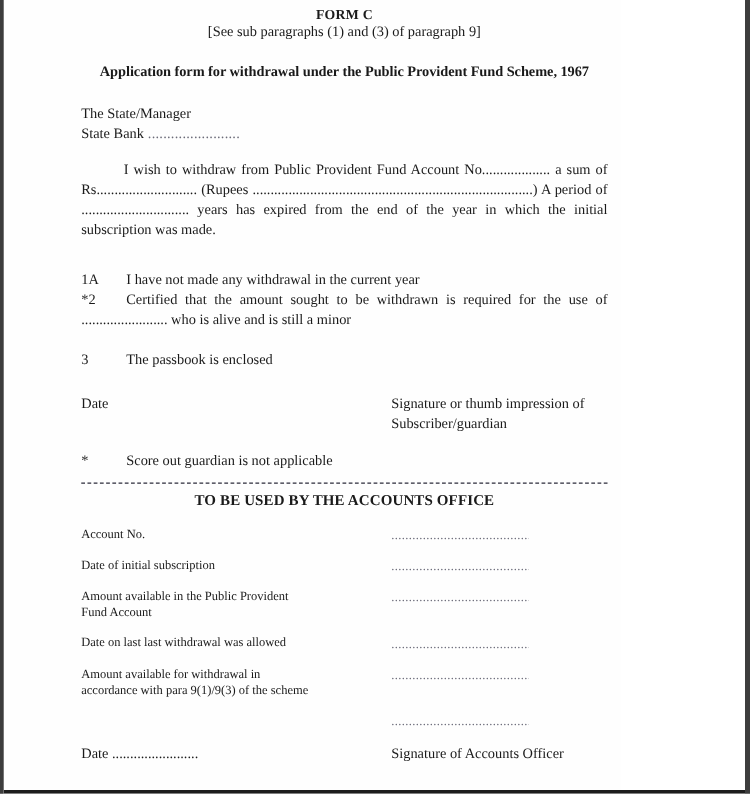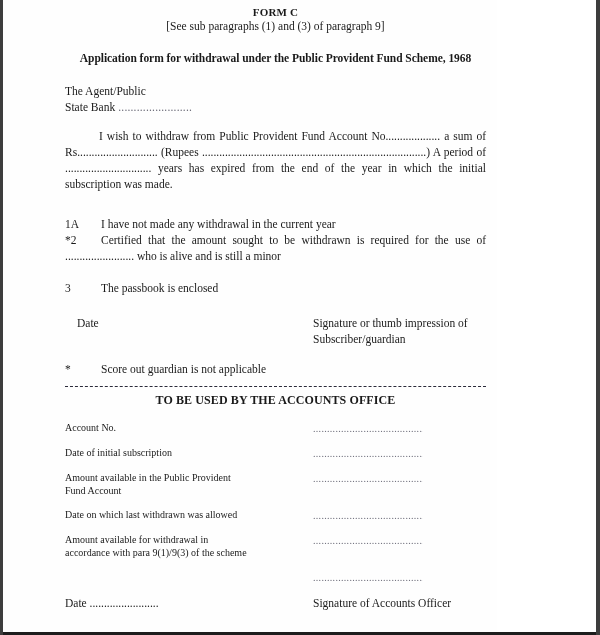--- a/index.html
+++ b/index.html
@@ -100,21 +100,21 @@
   .row-2  { margin-top: 0px; }
   .row-3  { margin-top: 16px; }
 
   .sig-row {
     position: relative;
     margin-top: 20px;
     font-size: 11.5px;
     line-height: 15.5px;
     min-height: 32px;
   }
-  .sig-row .left { position: absolute; left: 12px; top: 0; }
+  .sig-row .left { position: absolute; left: 0; top: 0; }
   .sig-row .right { position: absolute; left: 248px; top: 0; width: 200px; }
 
   .note-row {
     font-size: 11.5px;
     line-height: 15px;
     margin-top: 14px;
   }
   .note-row .num { display: inline-block; width: 36px; }
 
   .dashrule {
@@ -190,25 +190,25 @@
 </style>
 </head>
 <body>
 
 <div class="page">
   <div class="sheet">
     <div class="content">
 
       <div class="form-title t-center">FORM C</div>
       <div class="form-subtitle t-center">[See sub paragraphs (1) and (3) of paragraph 9]</div>
-      <div class="app-title t-center">Application form for withdrawal under the Public Provident Fund Scheme, 1968</div>
+      <div class="app-title t-center">Application form for withdrawal under the Public Provident Fund Scheme, 1967</div>
 
 
       <div class="addressee">
-        <div>The Agent/Public</div>
+        <div>The State/Manager</div>
         <div><span>State Bank</span><span class="dots-inline"> ........................</span></div>
       </div>
 
       <div class="para"><span class="indent"></span><span>I wish to withdraw from Public Provident Fund Account No................... a sum of Rs............................ (Rupees ..............................................................................) A period of .............................. years has expired from the end of the year in which the initial subscription was made.</span></div>
 
       <div class="numbered row-1a"><span class="num">1A</span><span>I have not made any withdrawal in the current year</span></div>
 
       <div class="numbered row-2"><span class="num">*2</span><span>Certified that the amount sought to be withdrawn is required for the use of ........................ who is alive and is still a minor</span></div>
 
       <div class="numbered row-3"><span class="num">3</span><span>The passbook is enclosed</span></div>
@@ -239,21 +239,21 @@
           <span class="dots">........................................</span>
         </div>
 
         <div class="acct-row">
           <span class="label">Amount available in the Public Provident</span>
           <span class="label">Fund Account</span>
           <span class="dots">........................................</span>
         </div>
 
         <div class="acct-row">
-          <span class="label">Date on which last withdrawn was allowed</span>
+          <span class="label">Date on last last withdrawal was allowed</span>
           <span class="dots">........................................</span>
         </div>
 
         <div class="acct-row">
           <span class="label">Amount available for withdrawal in</span>
           <span class="label">accordance with para 9(1)/9(3) of the scheme</span>
           <span class="dots">........................................</span>
         </div>
 
         <div class="acct-row">

